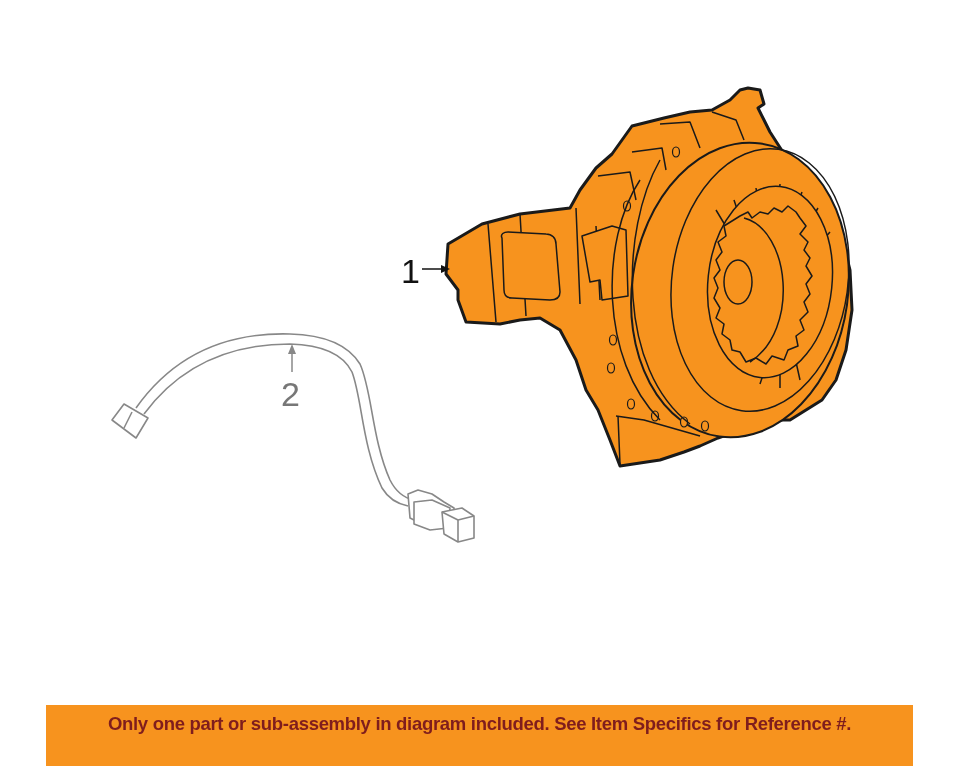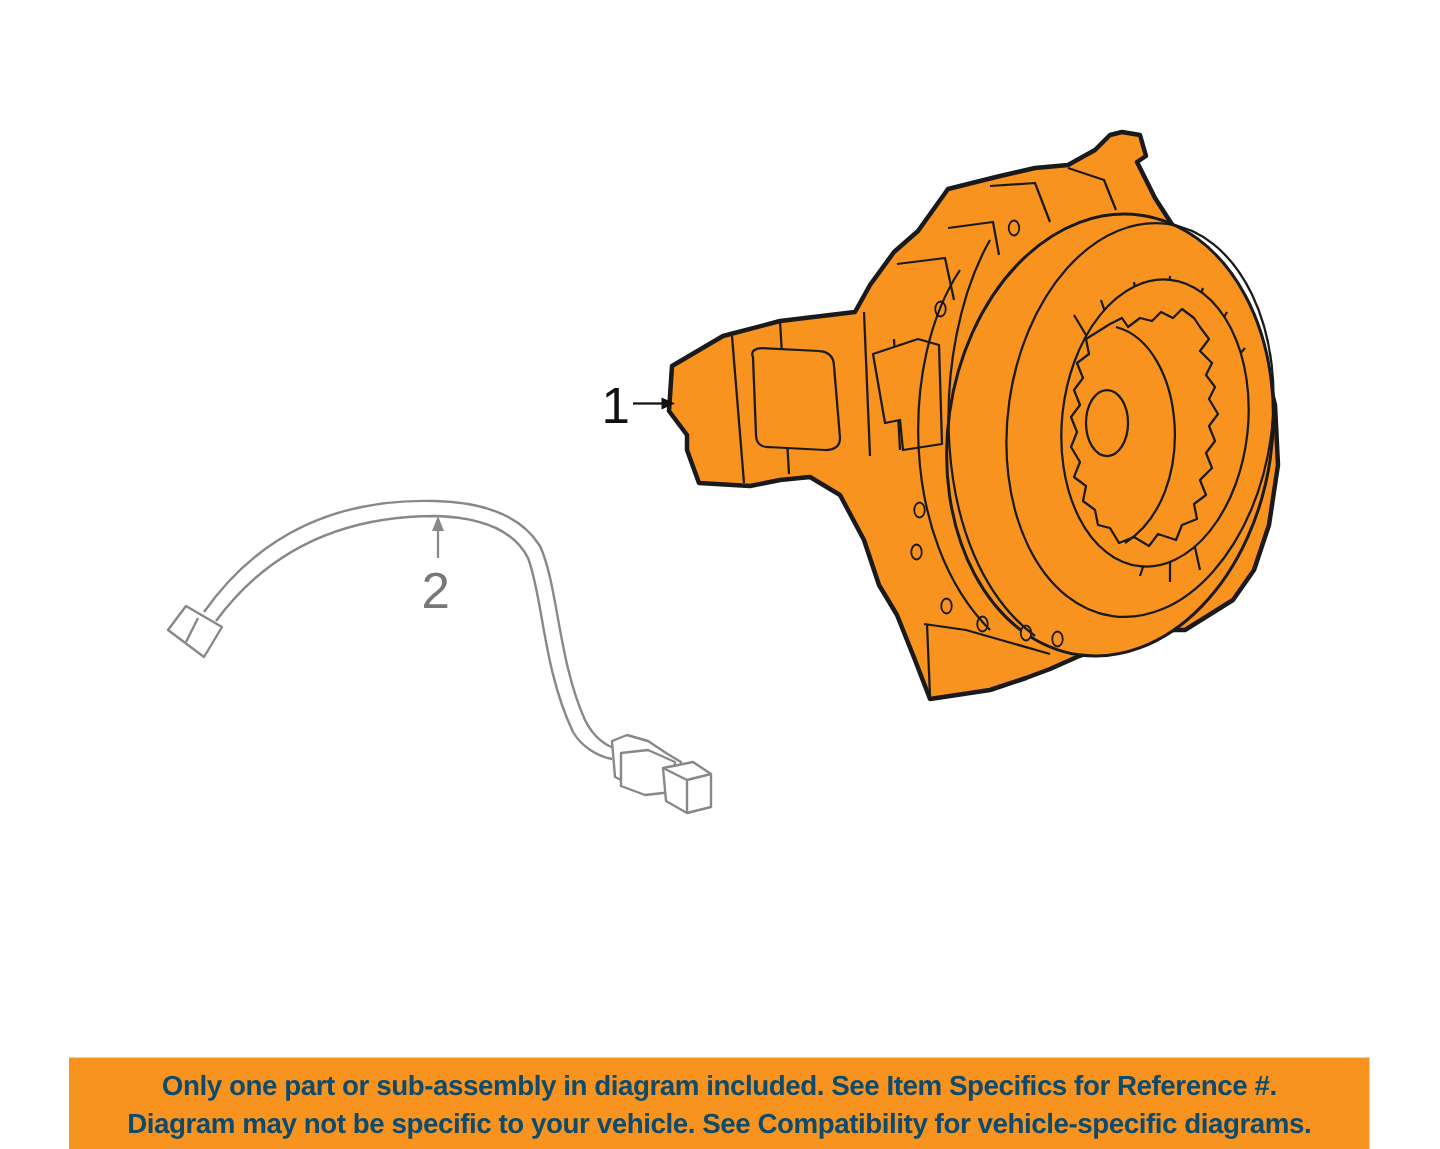--- a/index.html
+++ b/index.html
@@ -4,21 +4,21 @@
   <style>
     html, body { margin: 0; padding: 0; background: #ffffff; }
     body { width: 960px; height: 766px; position: relative; overflow: hidden; font-family: "Liberation Sans", sans-serif; }
     .diagram { position: absolute; left: 0; top: 0; width: 960px; height: 700px; }
     .callout { position: absolute; font-family: "Liberation Sans", sans-serif; font-size: 34px; line-height: 1; }
     .callout-1 { left: 401px; top: 254px; color: #111111; }
     .callout-2 { left: 281px; top: 377px; color: #777777; }
     .banner {
       position: absolute; left: 46px; top: 705px; width: 867px; height: 61px;
       background: #f7931e; box-sizing: border-box; padding: 6px 0 0 0;
-      font-family: "Liberation Sans", sans-serif; font-weight: bold; color: #0c4a6e;
+      font-family: "Liberation Sans", sans-serif; font-weight: bold; color: #7f1d1d;
       text-align: center; letter-spacing: -0.3px;
     }
     .banner-line { font-size: 18.5px; line-height: 25px; white-space: nowrap; }
   </style>
 </head>
 <body>
 
 <svg class="diagram" viewBox="0 0 960 700" xmlns="http://www.w3.org/2000/svg">
 
   <g stroke="#1a1a1a" stroke-linejoin="round" fill="#f7931e">
@@ -81,14 +81,13 @@
     <line x1="292" y1="372" x2="292" y2="352" stroke="#888" stroke-width="1.5"></line>
     <polygon points="292,344 288,354 296,354" fill="#888"></polygon>
   </g>
 </svg>
 
 <span class="callout callout-1">1</span>
 <span class="callout callout-2">2</span>
 
 <div class="banner">
   <div class="banner-line">Only one part or sub-assembly in diagram included. See Item Specifics for Reference #.</div>
-  <div class="banner-line">Diagram may not be specific to your vehicle. See Compatibility for vehicle-specific diagrams.</div>
 </div>
 
 </body></html>

